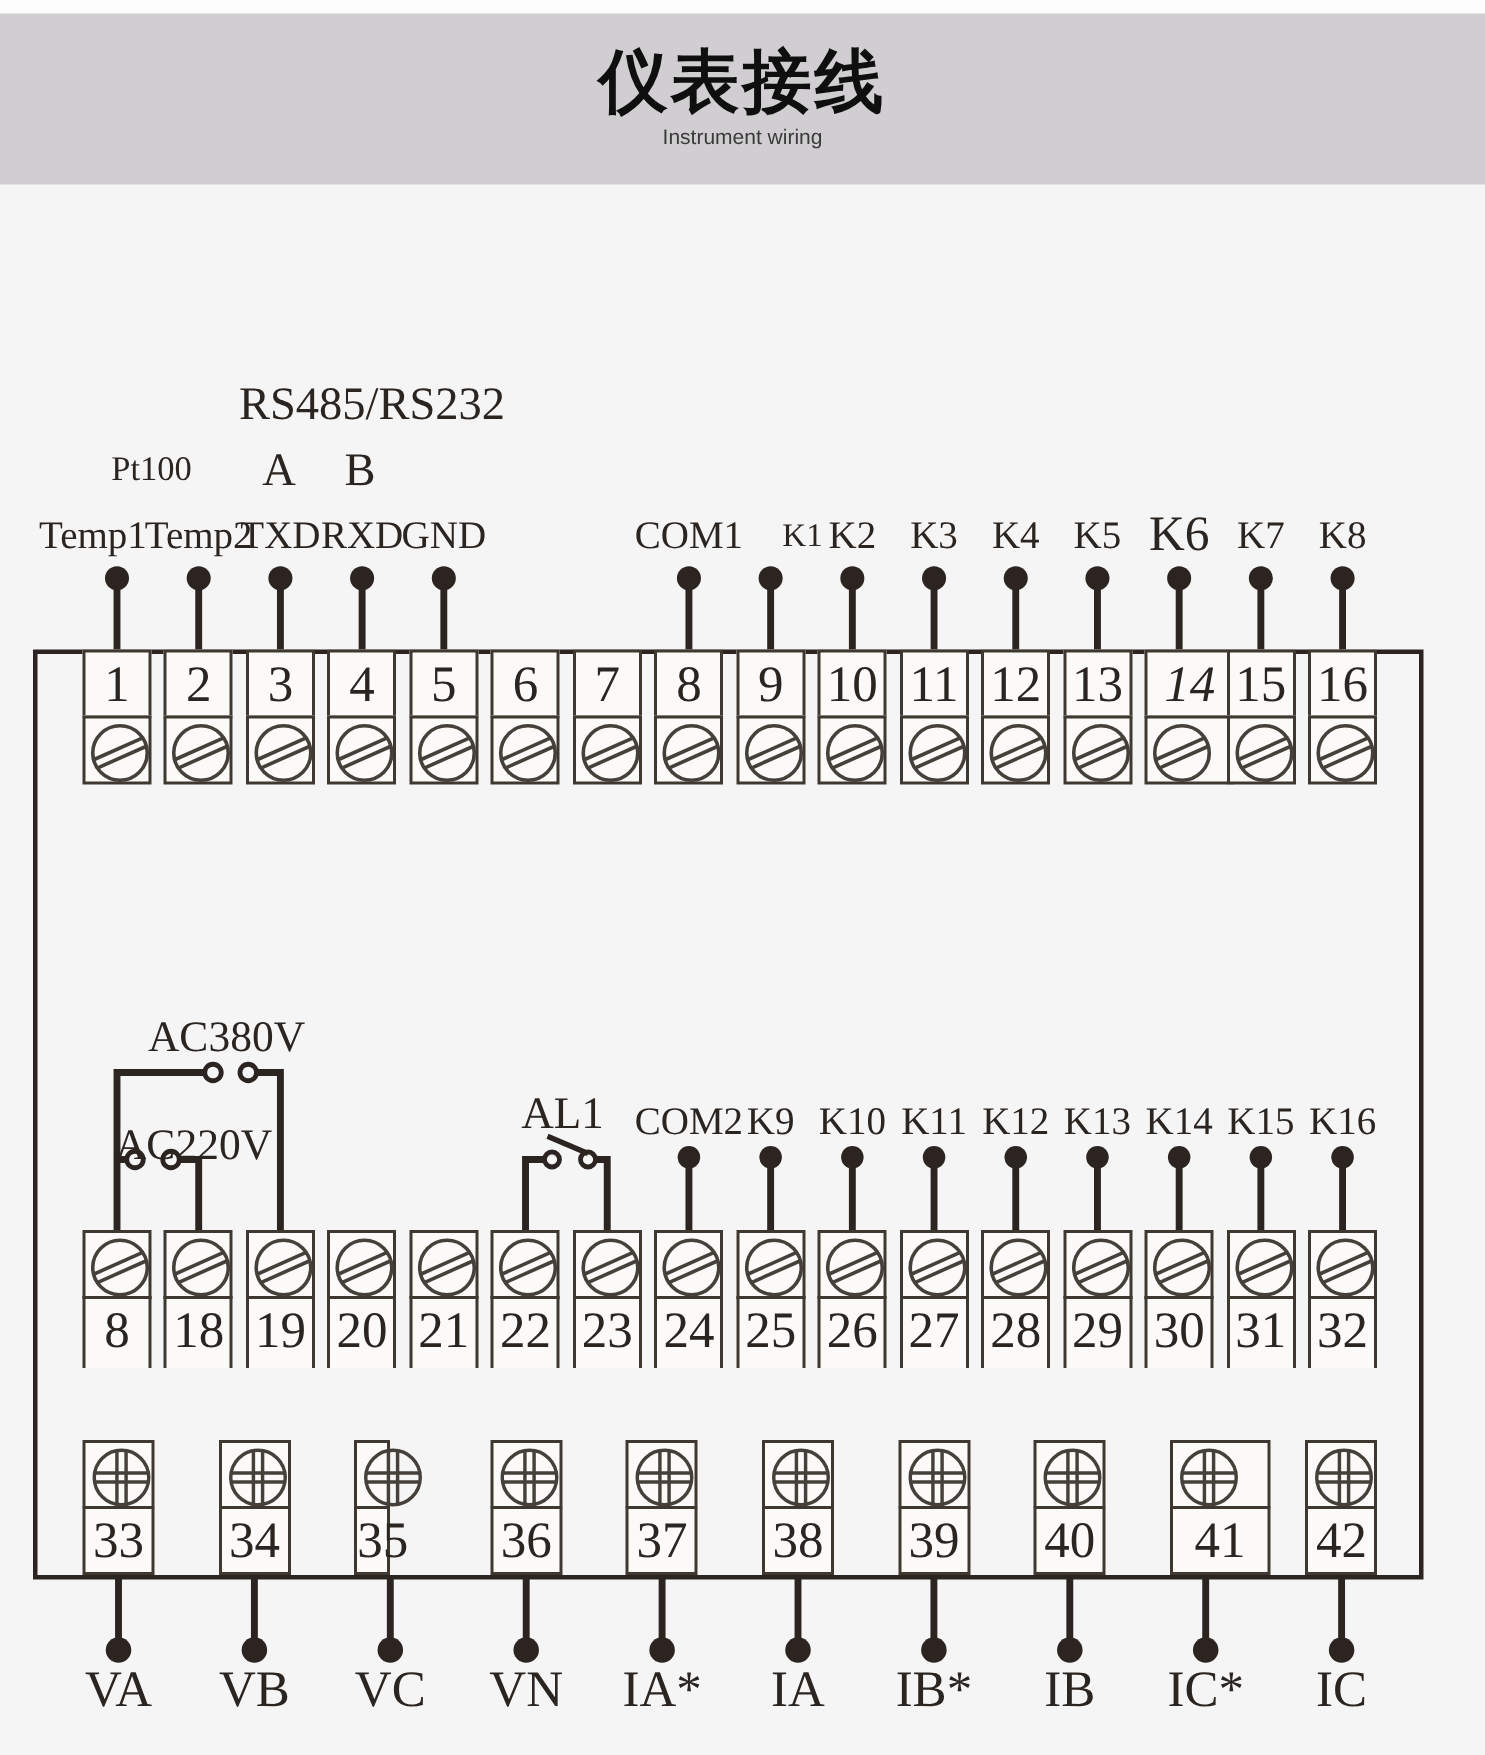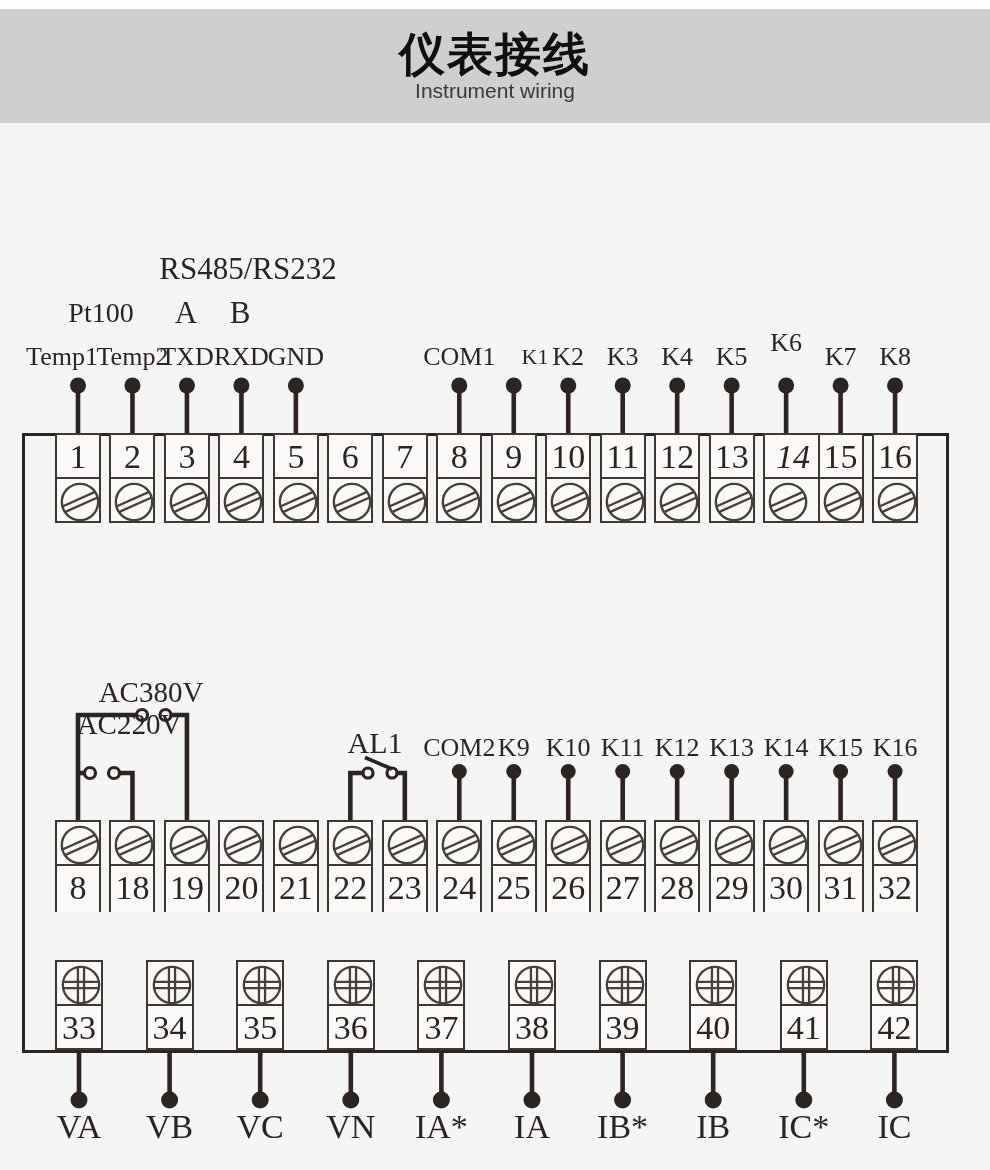--- a/index.html
+++ b/index.html
@@ -3,21 +3,21 @@
 <meta charset="utf-8">
 <style>
   html,body{margin:0;padding:0;}
   body{width:990px;height:1170px;position:relative;overflow:hidden;
        background:#f6f5f5;font-family:"Liberation Serif",serif;}
   .top-strip{position:absolute;left:0;top:0;width:990px;height:9px;background:#fdfdfd;}
   .header{position:absolute;left:0;top:9px;width:990px;height:114px;background:#d0ced0;
           display:flex;flex-direction:column;align-items:center;justify-content:center;}
   .title{font-family:"Liberation Sans",sans-serif;font-weight:bold;font-size:46px;
          line-height:50px;color:#0f0f0f;letter-spacing:2px;}
-  .subtitle{font-family:"Liberation Sans",sans-serif;font-size:21px;line-height:24px;color:#3a3a3a;}
+  .subtitle{font-family:"Liberation Sans",sans-serif;font-size:14px;line-height:24px;color:#3a3a3a;}
   #diagram{position:absolute;left:0;top:0;width:990px;height:1170px;}
   #wires{position:absolute;left:0;top:0;z-index:2;}
   .outer-box{position:absolute;left:22px;top:433px;width:927px;height:620px;
              border:3px solid #2b2420;box-sizing:border-box;z-index:1;}
   .term{position:absolute;z-index:3;}
   .cell{position:absolute;left:0;width:100%;box-sizing:border-box;height:46px;
         border:2.5px solid #3e3831;background:#fbfaf9;}
   .cell.open-bottom{border-bottom:none;height:48px;}
   .cell .digits{position:absolute;left:0;top:0;width:100%;height:41px;
         text-align:center;font-size:34px;line-height:43px;color:#2b2521;}
@@ -112,21 +112,21 @@
       <path d="M 622.5999999999999 1050 L 622.5999999999999 1093" fill="none" stroke="#2b2420" stroke-width="4.6"></path>
       <circle cx="622.5999999999999" cy="1100" r="8.5" fill="#2b2420"></circle>
       <path d="M 713.1999999999999 1050 L 713.1999999999999 1093" fill="none" stroke="#2b2420" stroke-width="4.6"></path>
       <circle cx="713.1999999999999" cy="1100" r="8.5" fill="#2b2420"></circle>
       <path d="M 803.8 1050 L 803.8 1093" fill="none" stroke="#2b2420" stroke-width="4.6"></path>
       <circle cx="803.8" cy="1100" r="8.5" fill="#2b2420"></circle>
       <path d="M 894.4 1050 L 894.4 1093" fill="none" stroke="#2b2420" stroke-width="4.6"></path>
       <circle cx="894.4" cy="1100" r="8.5" fill="#2b2420"></circle>
     </svg>
   <div class="lbl" style="left:248px;top:269px;font-size:31px;">RS485/RS232</div>
-  <div class="lbl" style="left:101px;top:313px;font-size:28px;">Pt100</div>
+  <div class="lbl" style="left:101px;top:313px;font-size:23px;">Pt100</div>
   <div class="lbl" style="left:186px;top:313px;font-size:31px;">A</div>
   <div class="lbl" style="left:240px;top:313px;font-size:31px;">B</div>
 <div class="term" style="left: 55px; top: 433px; width: 46px; height: 92px;">
       <div class="cell" style="top: 0px;">
         <div class="digits">1</div>
       </div>
       <div class="cell" style="top: 43.5px;">
         <svg class="screw-svg" width="44" height="44" viewBox="0 0 46 46" preserveAspectRatio="xMidYMid meet">
           <g fill="none" stroke="#45403a" stroke-width="2.5">
             <circle cx="23" cy="23" r="19"></circle>
@@ -350,21 +350,21 @@
     <div class="lbl" style="left: 132.47px; top: 357px; font-size: 26px;">Temp2</div>
     <div class="lbl" style="left: 186.94px; top: 357px; font-size: 26px;">TXD</div>
     <div class="lbl" style="left: 241.41px; top: 357px; font-size: 26px;">RXD</div>
     <div class="lbl" style="left: 295.88px; top: 357px; font-size: 26px;">GND</div>
     <div class="lbl" style="left: 459.29px; top: 357px; font-size: 26px;">COM1</div>
     <div class="lbl" style="left: 535px; top: 357px; font-size: 22px;">K1</div>
     <div class="lbl" style="left: 568.23px; top: 357px; font-size: 26px;">K2</div>
     <div class="lbl" style="left: 622.7px; top: 357px; font-size: 26px;">K3</div>
     <div class="lbl" style="left: 677.17px; top: 357px; font-size: 26px;">K4</div>
     <div class="lbl" style="left: 731.64px; top: 357px; font-size: 26px;">K5</div>
-    <div class="lbl" style="left: 786.11px; top: 343px; font-size: 26px;">K6</div>
+    <div class="lbl" style="left: 786.11px; top: 357px; font-size: 33px;">K6</div>
     <div class="lbl" style="left: 840.58px; top: 357px; font-size: 26px;">K7</div>
     <div class="lbl" style="left: 895.05px; top: 357px; font-size: 26px;">K8</div>
     <div class="term" style="left: 55px; top: 820px; width: 46px; height: 92px;">
       <div class="cell" style="top: 0px;">
         <svg class="screw-svg" width="44" height="44" viewBox="0 0 46 46" preserveAspectRatio="xMidYMid meet">
           <g fill="none" stroke="#45403a" stroke-width="2.5">
             <circle cx="23" cy="23" r="19"></circle>
             <line x1="4.6" y1="27.7" x2="38.8" y2="12.5"></line>
             <line x1="7.2" y1="33.5" x2="41.4" y2="18.3"></line>
           </g>
@@ -587,21 +587,21 @@
     <div class="lbl" style="left: 459.29px; top: 748px; font-size: 26px;">COM2</div>
     <div class="lbl" style="left: 513.76px; top: 748px; font-size: 26px;">K9</div>
     <div class="lbl" style="left: 568.23px; top: 748px; font-size: 26px;">K10</div>
     <div class="lbl" style="left: 622.7px; top: 748px; font-size: 26px;">K11</div>
     <div class="lbl" style="left: 677.17px; top: 748px; font-size: 26px;">K12</div>
     <div class="lbl" style="left: 731.64px; top: 748px; font-size: 26px;">K13</div>
     <div class="lbl" style="left: 786.11px; top: 748px; font-size: 26px;">K14</div>
     <div class="lbl" style="left: 840.58px; top: 748px; font-size: 26px;">K15</div>
     <div class="lbl" style="left: 895.05px; top: 748px; font-size: 26px;">K16</div>
     <div class="lbl" style="left: 151px; top: 692px; font-size: 29px;">AC380V</div>
-    <div class="lbl" style="left: 129px; top: 724px; font-size: 29px;">AC220V</div>
+    <div class="lbl" style="left: 129px; top: 764px; font-size: 29px;">AC220V</div>
     <div class="lbl" style="left: 375px; top: 743px; font-size: 30px;">AL1</div>
     <div class="term" style="left: 55px; top: 960px; width: 48px; height: 92px;">
       <div class="cell" style="top: 0px;">
         <svg class="screw-svg" width="46" height="44" viewBox="0 0 48 46" preserveAspectRatio="xMidYMid meet">
           <g fill="none" stroke="#45403a" stroke-width="2.4">
             <circle cx="24" cy="23" r="19"></circle>
             <line x1="5.3" y1="19.8" x2="42.7" y2="19.8"></line>
             <line x1="5.3" y1="26.2" x2="42.7" y2="26.2"></line>
             <line x1="20.8" y1="4.3" x2="20.8" y2="41.7"></line>
             <line x1="27.2" y1="4.3" x2="27.2" y2="41.7"></line>
@@ -621,21 +621,21 @@
             <line x1="5.3" y1="26.2" x2="42.7" y2="26.2"></line>
             <line x1="20.8" y1="4.3" x2="20.8" y2="41.7"></line>
             <line x1="27.2" y1="4.3" x2="27.2" y2="41.7"></line>
           </g>
         </svg>
       </div>
       <div class="cell" style="top: 43.5px;">
         <div class="digits">34</div>
       </div>
     </div>
-    <div class="term" style="left: 236.2px; top: 960px; width: 48px; height: 92px;">
+    <div class="term" style="left: 236.2px; top: 960px; width: 24px; height: 92px;">
       <div class="cell" style="top: 0px;">
         <svg class="screw-svg" width="46" height="44" viewBox="0 0 48 46" preserveAspectRatio="xMidYMid meet">
           <g fill="none" stroke="#45403a" stroke-width="2.4">
             <circle cx="24" cy="23" r="19"></circle>
             <line x1="5.3" y1="19.8" x2="42.7" y2="19.8"></line>
             <line x1="5.3" y1="26.2" x2="42.7" y2="26.2"></line>
             <line x1="20.8" y1="4.3" x2="20.8" y2="41.7"></line>
             <line x1="27.2" y1="4.3" x2="27.2" y2="41.7"></line>
           </g>
         </svg>
@@ -717,21 +717,21 @@
             <line x1="5.3" y1="26.2" x2="42.7" y2="26.2"></line>
             <line x1="20.8" y1="4.3" x2="20.8" y2="41.7"></line>
             <line x1="27.2" y1="4.3" x2="27.2" y2="41.7"></line>
           </g>
         </svg>
       </div>
       <div class="cell" style="top: 43.5px;">
         <div class="digits">40</div>
       </div>
     </div>
-    <div class="term" style="left: 779.8px; top: 960px; width: 48px; height: 92px;">
+    <div class="term" style="left: 779.8px; top: 960px; width: 48px; height: 92px; padding-left: 19px;">
       <div class="cell" style="top: 0px;">
         <svg class="screw-svg" width="46" height="44" viewBox="0 0 48 46" preserveAspectRatio="xMidYMid meet">
           <g fill="none" stroke="#45403a" stroke-width="2.4">
             <circle cx="24" cy="23" r="19"></circle>
             <line x1="5.3" y1="19.8" x2="42.7" y2="19.8"></line>
             <line x1="5.3" y1="26.2" x2="42.7" y2="26.2"></line>
             <line x1="20.8" y1="4.3" x2="20.8" y2="41.7"></line>
             <line x1="27.2" y1="4.3" x2="27.2" y2="41.7"></line>
           </g>
         </svg>

